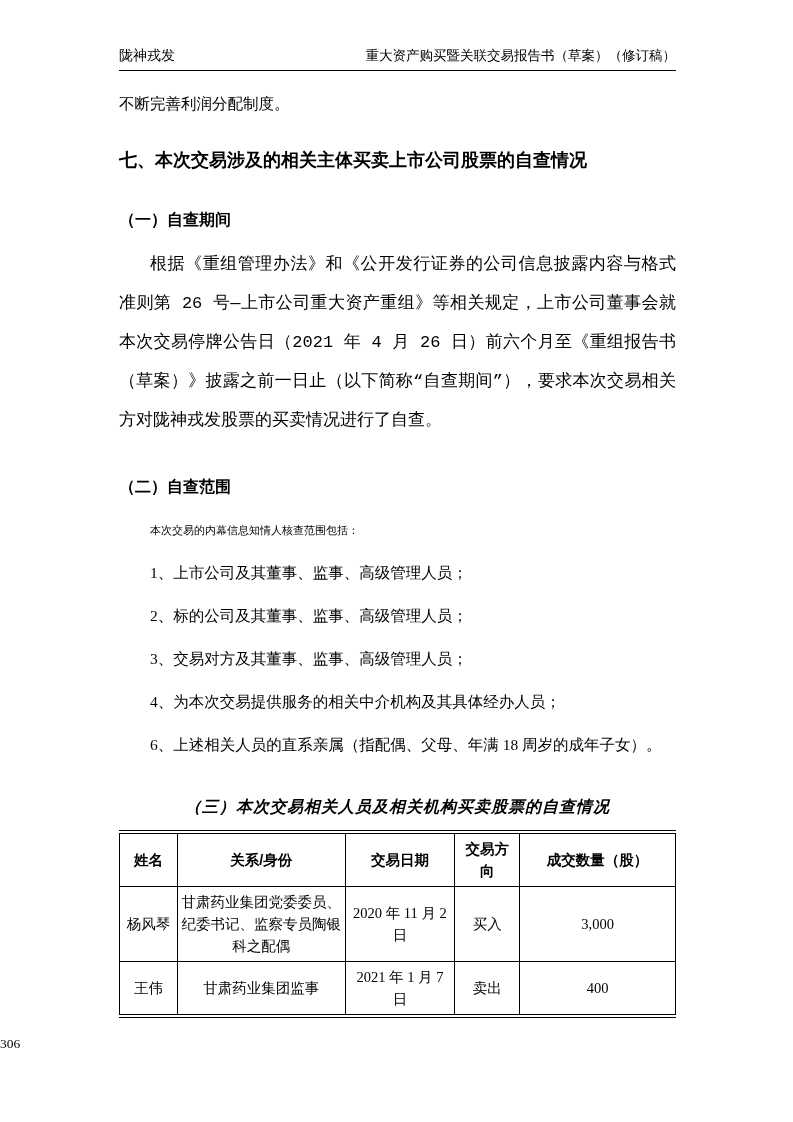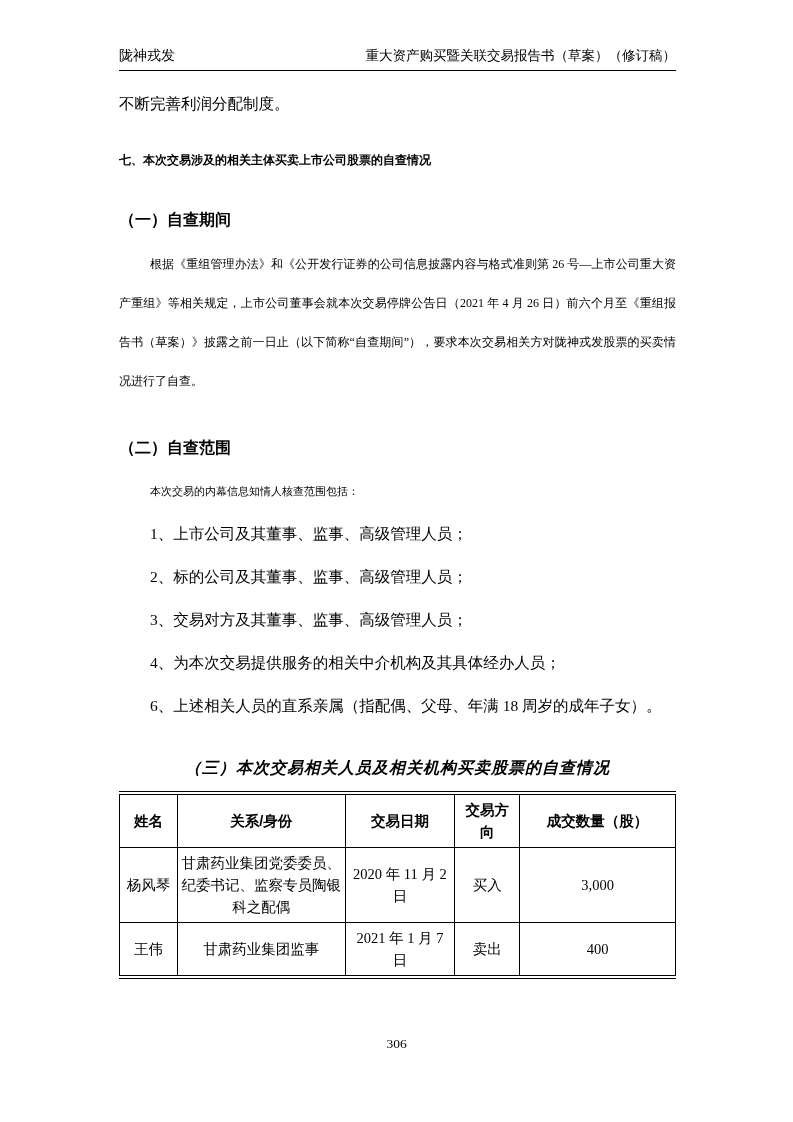--- a/index.html
+++ b/index.html
@@ -27,44 +27,45 @@
   .intro-par {
     margin-top:20px;
     font-size:15.5px;
     line-height:26px;
   }
 
   .h1-title {
     margin-top:30px;
     font-family:"Liberation Sans","DejaVu Sans",sans-serif;
     font-weight:bold;
-    font-size:12px;
+    font-size:18px;
     line-height:26px;
   }
 
   .h2-title {
     margin-top:35px;
     font-family:"Liberation Sans","DejaVu Sans",sans-serif;
     font-weight:bold;
     font-size:16px;
     line-height:24px;
   }
   .h2-title.kaiti {
     font-family:"Liberation Serif","DejaVu Serif",serif;
     font-style:italic;
     letter-spacing:1px;
     text-align:center;
   }
 
   .body-par {
     margin-top:13px;
-    font-size:12px;
+    font-size:17px;
     line-height:39px;
     text-align:justify;
     text-indent:31px;
+    font-family:Liberation Mono, monospace;
   }
   .lead-par {
     margin-top:16px;
     font-size:11px;
     line-height:30px;
     text-indent:31px;
   }
   .num-item {
     margin-top:13px;
     font-size:15.5px;
@@ -93,21 +94,20 @@
     font-family:"Liberation Sans","DejaVu Sans",sans-serif;
     font-weight:bold;
     height:32px;
   }
   table.self-check td { height:30px; }
 
   .page-footer {
     position:absolute;
     top:1036px; left:0;
     width:100%;
-    text-align:center;
     font-size:13.5px;
   }
 </style>
 </head>
 <body>
 
 <div class="page">
   <div class="content">
 
     <div class="doc-header">

